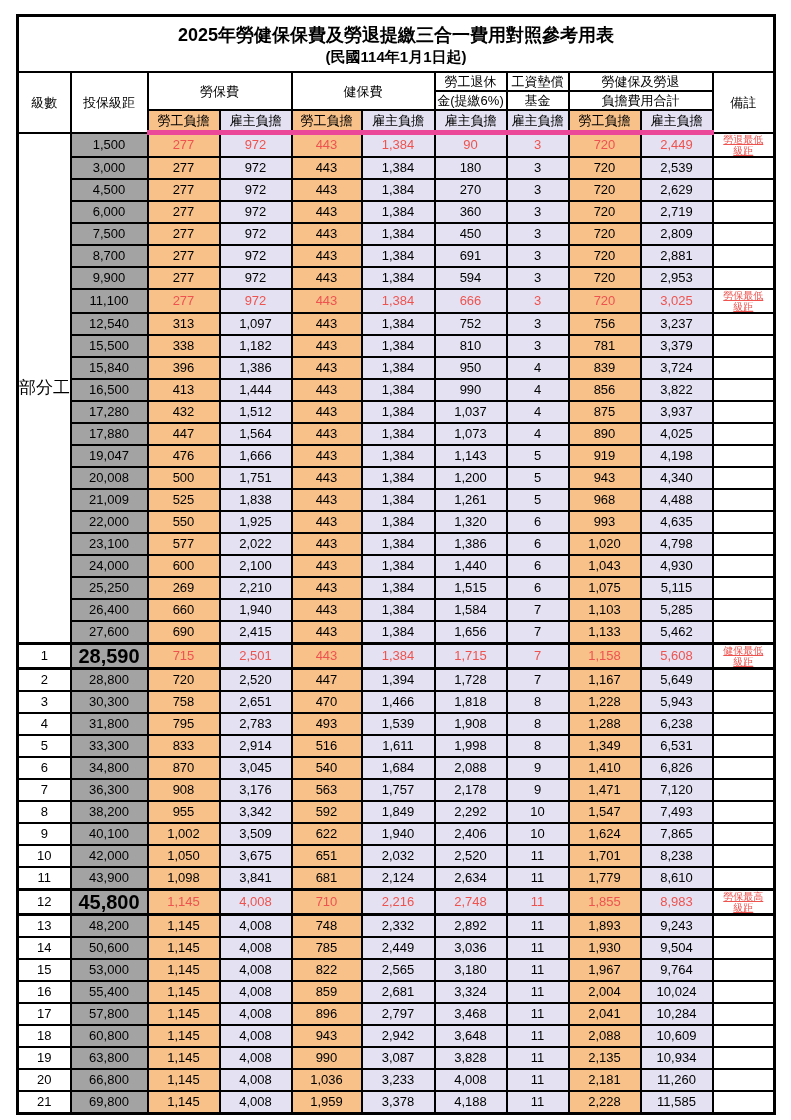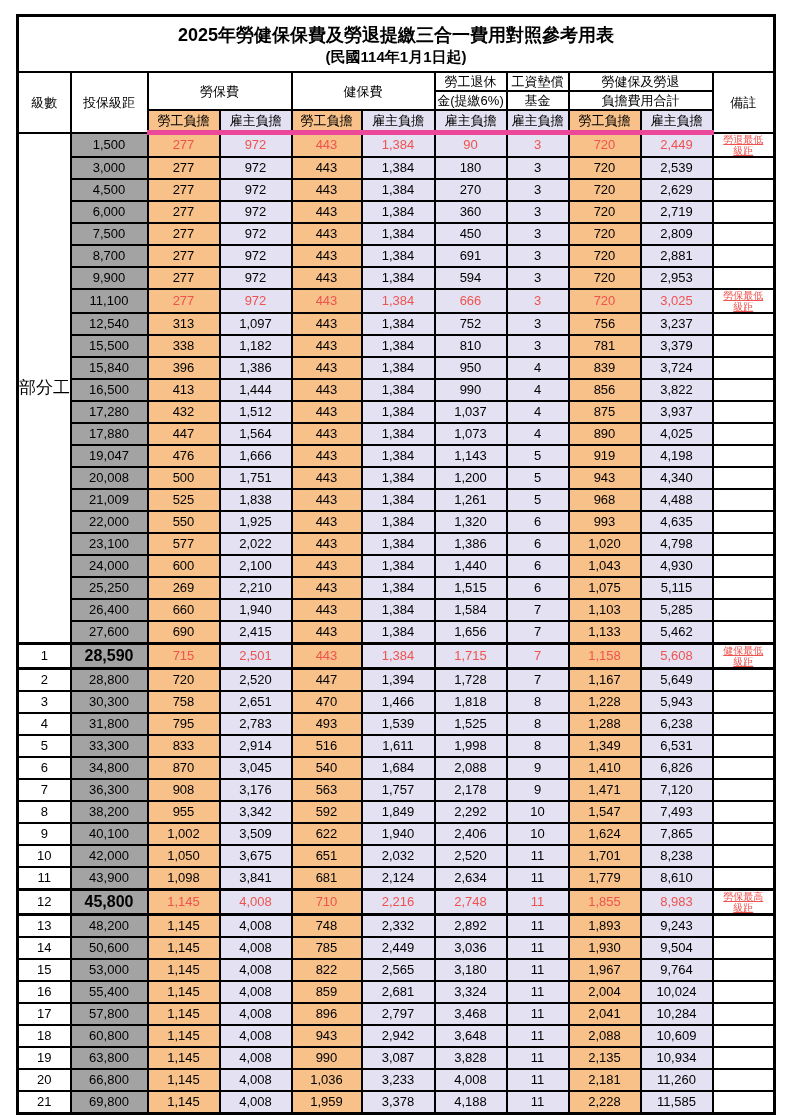--- a/index.html
+++ b/index.html
@@ -25,21 +25,21 @@
   thead th{font-weight:normal;font-size:13px;background:#fff;}
   .hrow1 th,.hrow2 th{height:17px;line-height:17px;}
   .hrow3 th{height:19px;line-height:19px;font-size:13px;}
   thead .hrow3 th{border-bottom:5px solid #ec4899;}
   tbody td{height:20px;font-size:13px;line-height:20px;}
   .emp{background:#F7C189;}
   .empr{background:#E3E1F2;}
   .level{background:#fff;font-size:13px;}
   .parttime{font-size:17px;letter-spacing:0;}
   .bracket{background:#a3a3a3;font-size:13px;margin-left:44px;}
-  .bracket.big{font-size:16px;font-weight:bold;}
+  .bracket.big{font-size:20px;font-weight:bold;}
   .red{color:#EE534F;}
   .remark{background:#fff;font-size:10px;line-height:11px;color:#EE534F;white-space:normal;padding:0 9px;text-decoration:underline;}
   tr.boxed td{border-top:3px solid #000;border-bottom:3px solid #000;}
   tr.boxed{height:23px;}
 </style>
 </head>
 <body>
 
 <div class="page">
   <table>
@@ -406,21 +406,21 @@
           <td class="empr">5,943</td>
           <td class="remark"></td>
         </tr>
         <tr>
           <td class="level">4</td>
           <td class="bracket">31,800</td>
           <td class="emp">795</td>
           <td class="empr">2,783</td>
           <td class="emp">493</td>
           <td class="empr">1,539</td>
-          <td class="empr">1,525</td>
+          <td class="empr">1,908</td>
           <td class="empr">8</td>
           <td class="emp">1,288</td>
           <td class="empr">6,238</td>
           <td class="remark"></td>
         </tr>
         <tr>
           <td class="level">5</td>
           <td class="bracket">33,300</td>
           <td class="emp">833</td>
           <td class="empr">2,914</td>

